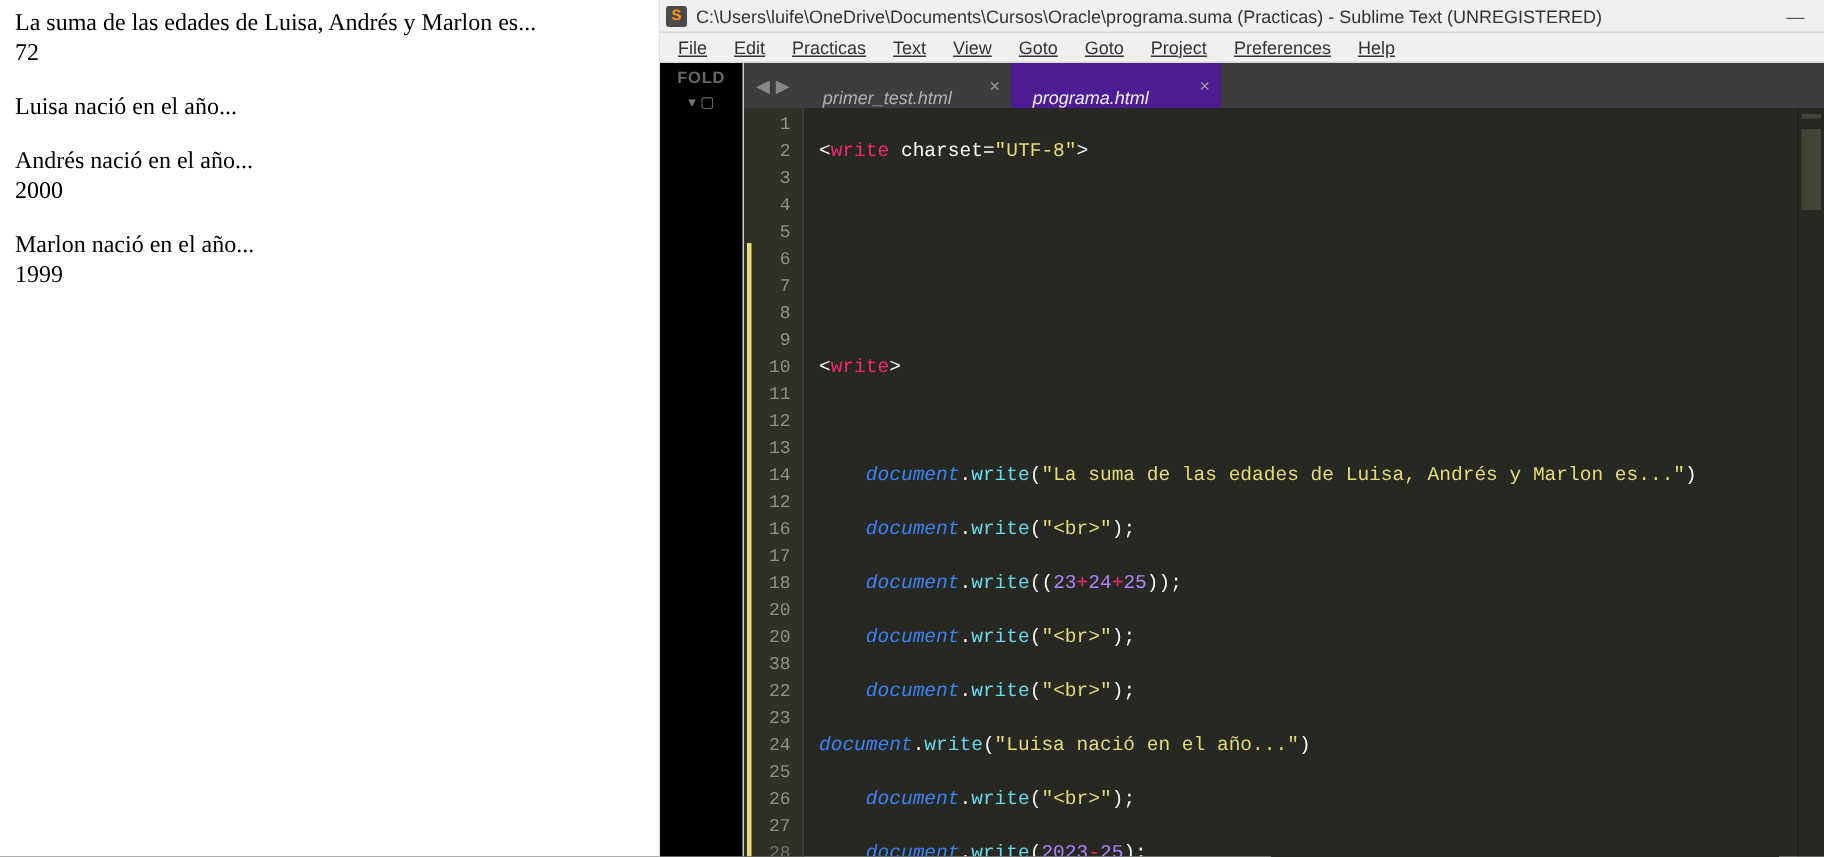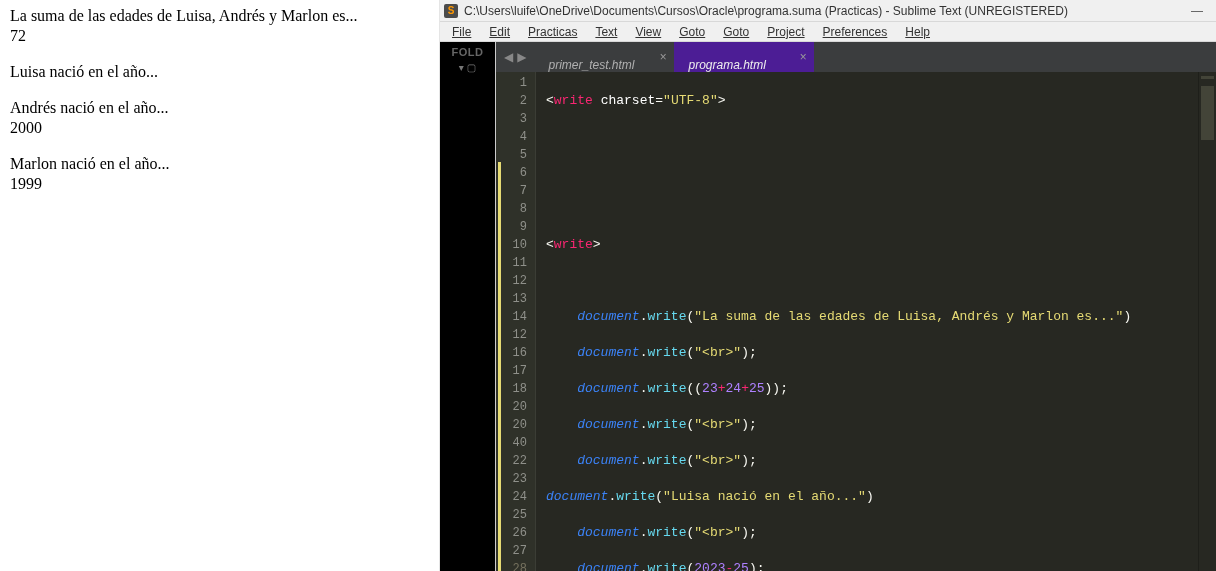--- a/index.html
+++ b/index.html
@@ -204,21 +204,21 @@
             <div class="ln">11</div>
             <div class="ln">12</div>
             <div class="ln">13</div>
             <div class="ln">14</div>
             <div class="ln">12</div>
             <div class="ln">16</div>
             <div class="ln">17</div>
             <div class="ln">18</div>
             <div class="ln">20</div>
             <div class="ln">20</div>
-            <div class="ln">40</div>
+            <div class="ln">38</div>
             <div class="ln">22</div>
             <div class="ln">23</div>
             <div class="ln">24</div>
             <div class="ln">25</div>
             <div class="ln">26</div>
             <div class="ln">27</div>
             <div class="ln tok-dim">28</div>
           </div>
         </div>
 

